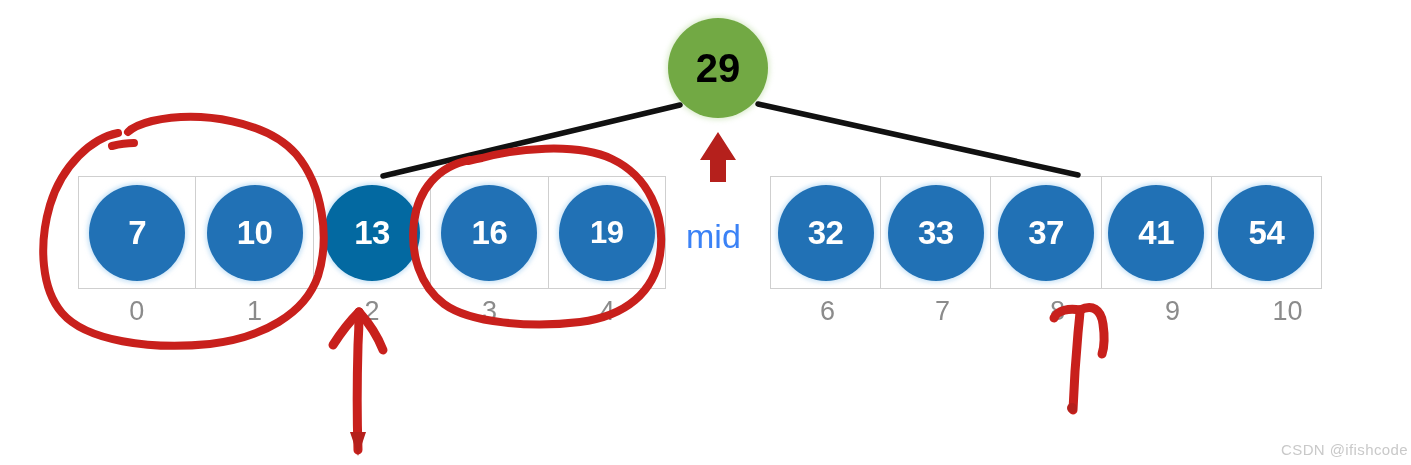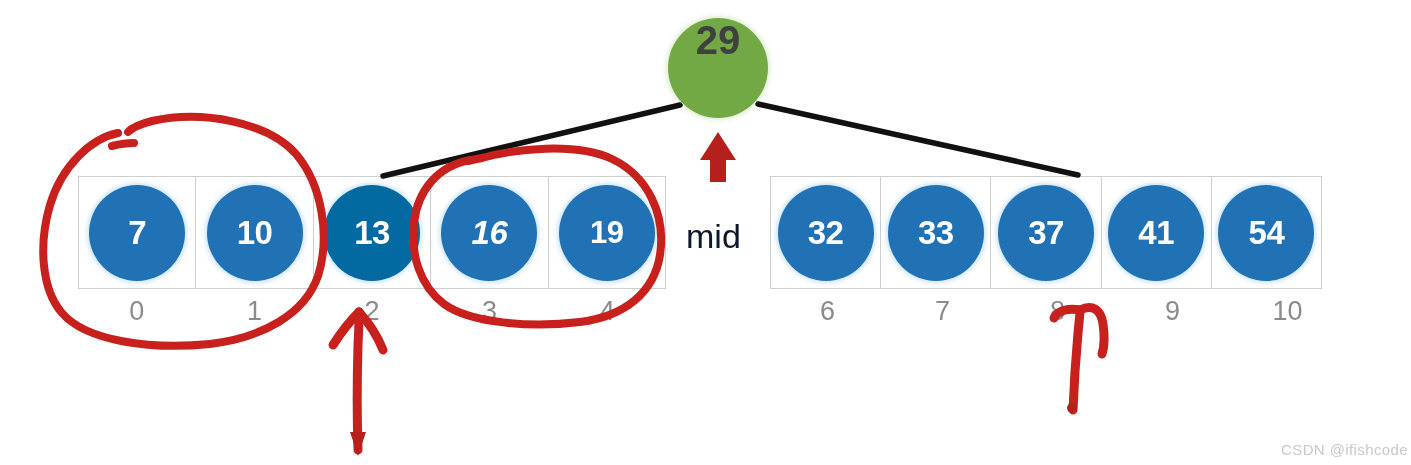--- a/index.html
+++ b/index.html
@@ -59,33 +59,33 @@
     font-weight: normal;
   }
 
   
   .root-node {
     position: absolute;
     width: 100px;
     height: 100px;
     border-radius: 50%;
     background: #72a944;
-    color: #404040;
-    display: flex;
-    align-items: flex-start;
+    color: #000000;
+    display: flex;
+    align-items: center;
     justify-content: center;
     font-size: 40px;
     font-weight: bold;
     box-shadow: 0 0 5px 2px rgba(180,215,150,0.45);
   }
 
   
   .mid-label {
     position: absolute;
-    color: #0f172a;
+    color: #3b82f6;
     font-size: 34px;
     font-weight: normal;
   }
 
   
   .watermark {
     position: absolute;
     color: #c9c9c9;
     font-size: 15px;
     letter-spacing: 0.4px;
@@ -129,21 +129,21 @@
   <div class="array" id="left-array" style="left:78px; top:176px; width:588px; height:113px;">
       <div class="cell" style="flex: 1 1 0px;">
         <div class="node" style="width: 96px; height: 96px; font-size: 33px; background: rgb(33, 113, 181);">7</div>
       </div>
       <div class="cell" style="flex: 1 1 0px;">
         <div class="node" style="width: 96px; height: 96px; font-size: 33px; background: rgb(33, 113, 181);">10</div>
       </div>
       <div class="cell" style="flex: 1 1 0px;">
         <div class="node" style="width: 96px; height: 96px; font-size: 33px; background: #0369a1;">13</div>
       </div>
-      <div class="cell" style="flex: 1 1 0px; font-style: italic;">
+      <div class="cell" style="flex: 1 1 0px;">
         <div class="node" style="width: 96px; height: 96px; font-size: 33px; background: rgb(33, 113, 181);">16</div>
       </div>
       <div class="cell" style="flex: 1 1 0px;">
         <div class="node" style="width: 96px; height: 96px; font-size: 31px; background: rgb(33, 113, 181);">19</div>
       </div>
     </div>
   <div class="idx-row" id="left-idx" style="left:78px; top:296px; width:588px;">
       <div class="idx" style="flex: 1 1 0px; color: rgb(139, 139, 139);">0</div>
       <div class="idx" style="flex: 1 1 0px; color: rgb(139, 139, 139);">1</div>
       <div class="idx" style="flex: 1 1 0px; color: rgb(139, 139, 139);">2</div>

